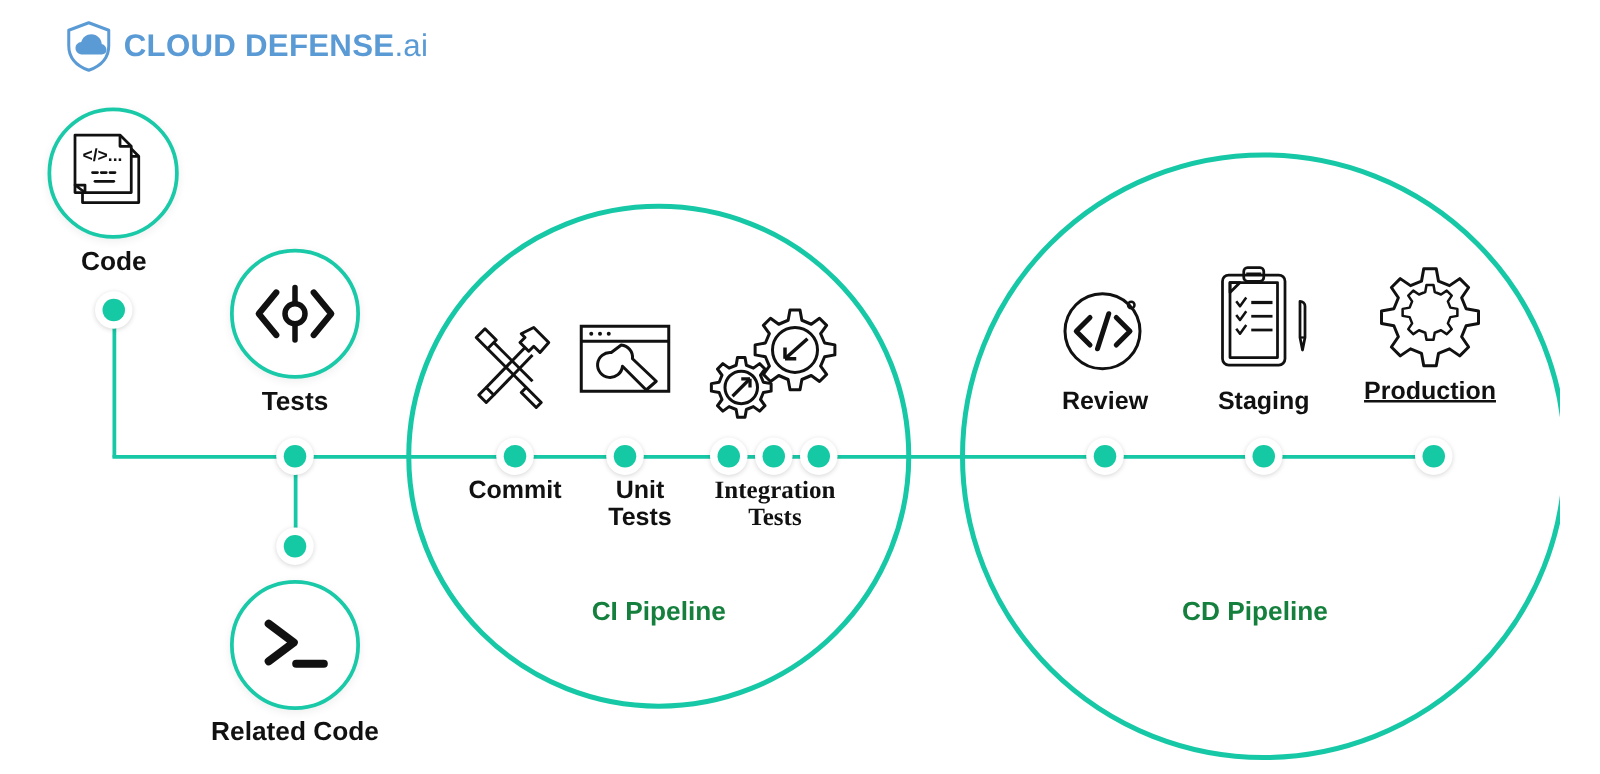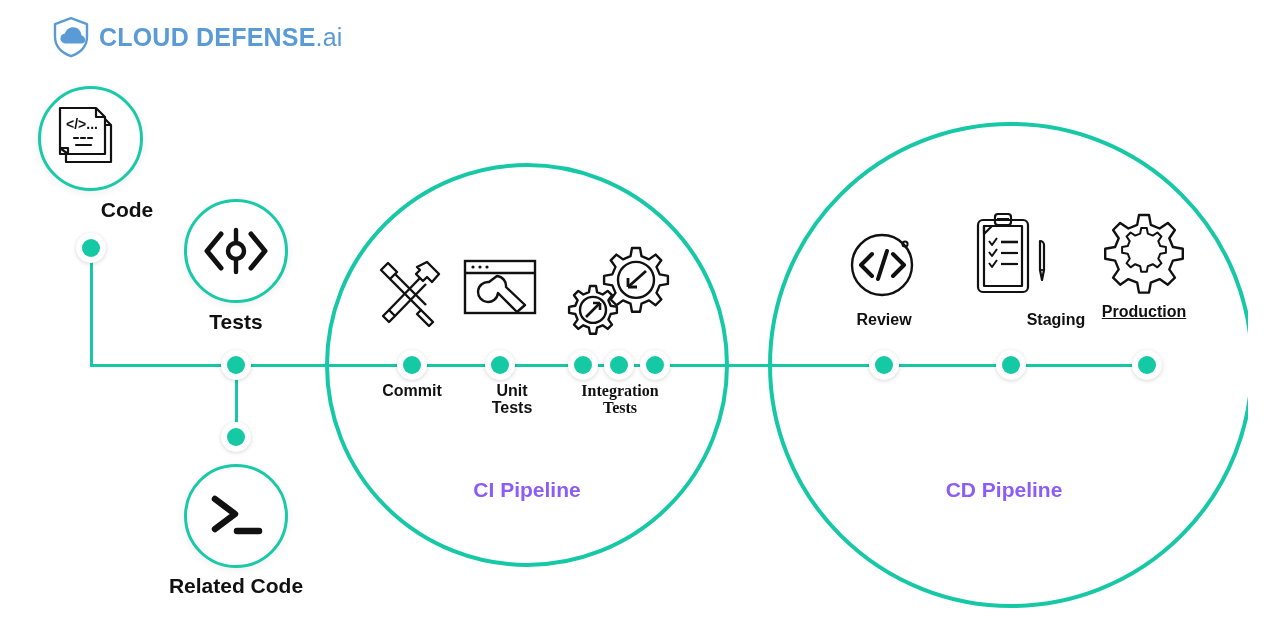--- a/index.html
+++ b/index.html
@@ -44,21 +44,21 @@
     position: absolute;
     border-radius: 50%;
     border: 4px solid #17c8a6;
     box-sizing: border-box;
     background: transparent;
   }
   .pipeline-caption {
     position: absolute;
     font-size: 21px;
     font-weight: 700;
-    color: #8b5cf6;
+    color: #15803d;
     text-align: center;
     white-space: nowrap;
     transform: translateX(-50%);
   }
 
   
   .hline {
     position: absolute;
     height: 3px;
     background: #17c8a6;
@@ -87,21 +87,21 @@
     width: 18px;
     height: 18px;
     margin: -9px 0 0 -9px;
     border-radius: 50%;
     background: #15c9a4;
   }
 
   
   .stage-label {
     position: absolute;
-    font-size: 16px;
+    font-size: 20px;
     font-weight: 700;
     color: #111111;
     text-align: center;
     line-height: 1.08;
     transform: translateX(-50%);
     white-space: pre-line;
   }
 
   
   .ring-badge {
@@ -179,21 +179,21 @@
         <path d="M44 12 V21 H53" fill="none" stroke="#111" stroke-width="2.2" stroke-linejoin="round"></path>
         <path d="M2 4 H38 L47 13 V50 H2 Z" fill="#ffffff" stroke="#111" stroke-width="2.2" stroke-linejoin="round"></path>
         <path d="M38 4 V13 H47" fill="none" stroke="#111" stroke-width="2.2" stroke-linejoin="round"></path>
         <path d="M2 44 H10 V50 Z" fill="#ffffff" stroke="#111" stroke-width="2.2" stroke-linejoin="round"></path>
         <text x="8" y="25" font-family="'Liberation Sans', sans-serif" font-size="14" font-weight="700" fill="#111">&lt;/&gt;...</text>
         <path d="M16 34 H34" stroke="#111" stroke-width="2.2" stroke-linecap="round" stroke-dasharray="4 3"></path>
         <path d="M18 41 H33" stroke="#111" stroke-width="2.2" stroke-linecap="round"></path>
       </svg>
     </span>
   </div>
-  <div class="badge-label" style="left:91px; top:198px;margin-left:36px;">Code</div>
+  <div class="badge-label" style="left:91px; top:198px;">Code</div>
 
   <div class="ring-badge" style="left:184px; top:199px; width:104px; height:104px;">
     <span>
       <svg width="74" height="54" viewBox="0 0 74 54">
         <path d="M22 10 L8 27 L22 44" fill="none" stroke="#111" stroke-width="5" stroke-linecap="round" stroke-linejoin="round"></path>
         <path d="M52 10 L66 27 L52 44" fill="none" stroke="#111" stroke-width="5" stroke-linecap="round" stroke-linejoin="round"></path>
         <path d="M37 6 V18 M37 36 V48" stroke="#111" stroke-width="4.4" stroke-linecap="round"></path>
         <circle cx="37" cy="27" r="8" fill="#ffffff" stroke="#111" stroke-width="4.4"></circle>
       </svg>
     </span>
@@ -286,21 +286,21 @@
 
         <path d="M33 34 H50" stroke-width="2.6"></path>
         <path d="M33 45 H50" stroke-width="2.2"></path>
         <path d="M33 56 H50" stroke-width="2.2"></path>
 
         <path d="M72 33 a4 4 0 0 1 4 4 V62 L74 72 L72 62 Z"></path>
         <path d="M72 62 H76" stroke-width="1.8"></path>
       </g>
     </svg>
   </div>
-  <div class="stage-label" style="left:1056px; top:311px;">Staging</div>
+  <div class="stage-label" style="left:1011px; top:311px;">Staging</div>
 
   <div class="icon-art" style="left:1144px; top:213px;">
     <svg width="80" height="78" viewBox="0 0 80 78">
       <g fill="none" stroke="#111" stroke-width="2.4" stroke-linejoin="round">
         <path d="M35 2 L45 2 L46.8 11.9 L55.6 15.5 L63.8 9.9 L70.9 17 L65.3 25.2 L68.9 34 L78.8 35.8 L78.8 45.8 L68.9 47.6 L65.3 56.4 L70.9 64.6 L63.8 71.7 L55.6 66.1 L46.8 69.7 L45 79.6 L35 79.6 L33.2 69.7 L24.4 66.1 L16.2 71.7 L9.1 64.6 L14.7 56.4 L11.1 47.6 L1.2 45.8 L1.2 35.8 L11.1 34 L14.7 25.2 L9.1 17 L16.2 9.9 L24.4 15.5 L33.2 11.9 Z"></path>
         <path d="M37.2 15 L42.8 15 L43.8 20.6 L48.8 22.6 L53.4 19.5 L57.4 23.5 L54.3 28.1 L56.3 33.1 L61.9 34.1 L61.9 39.7 L56.3 40.7 L54.3 45.7 L57.4 50.3 L53.4 54.3 L48.8 51.2 L43.8 53.2 L42.8 58.8 L37.2 58.8 L36.2 53.2 L31.2 51.2 L26.6 54.3 L22.6 50.3 L25.7 45.7 L23.7 40.7 L18.1 39.7 L18.1 34.1 L23.7 33.1 L25.7 28.1 L22.6 23.5 L26.6 19.5 L31.2 22.6 L36.2 20.6 Z" stroke-width="2"></path>
       </g>
     </svg>
   </div>
   <div class="stage-label" style="left:1144px; top:303px;text-decoration:underline;">Production</div>

